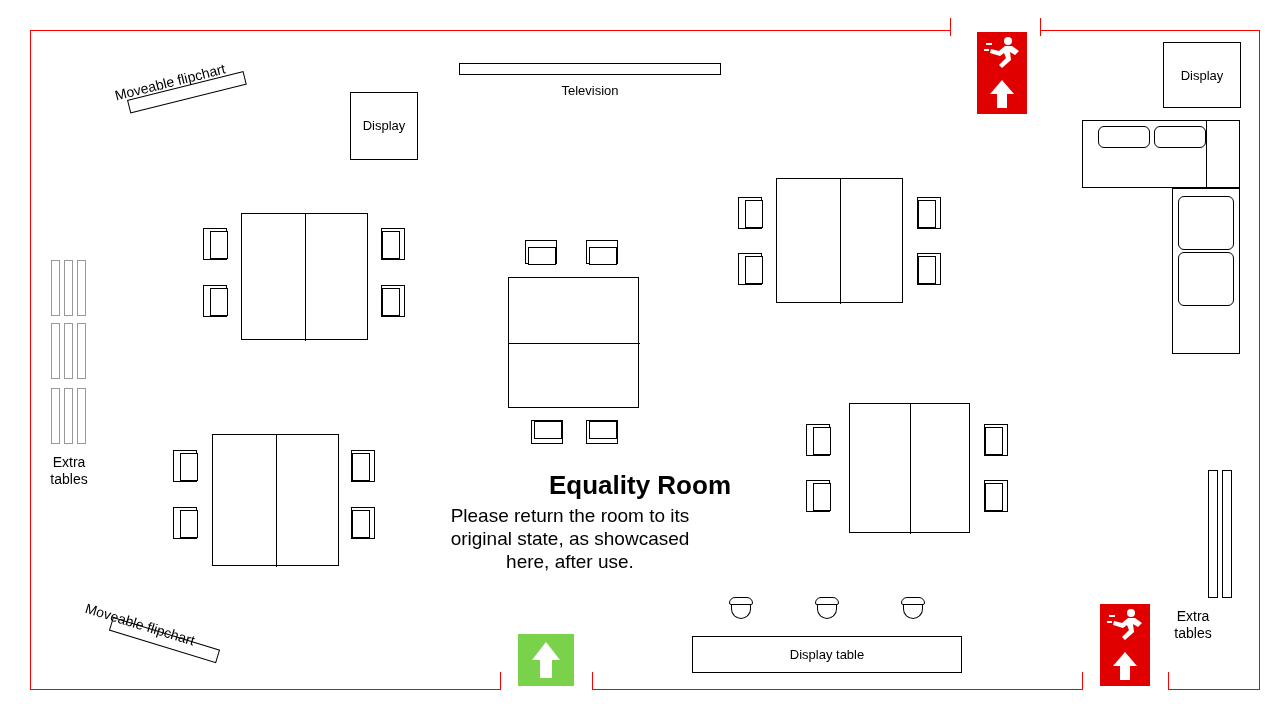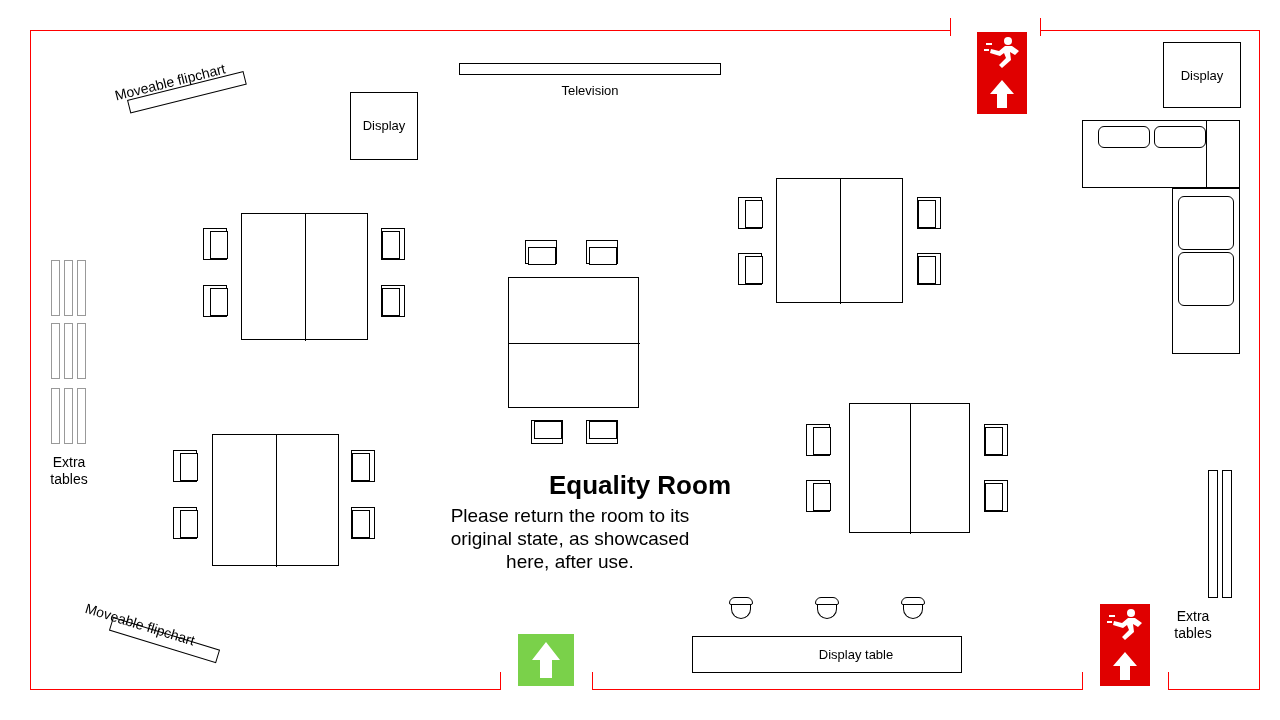--- a/index.html
+++ b/index.html
@@ -299,21 +299,21 @@
   <div class="sofa-part" style="left:1082px; top:120px; width:158px; height:68px;"></div>
   <div class="sofa-part round-rect" style="left:1098px; top:126px; width:52px; height:22px;"></div>
   <div class="sofa-part round-rect" style="left:1154px; top:126px; width:52px; height:22px;"></div>
   <div class="sofa-part" style="left:1206px; top:120px; width:34px; height:68px;"></div>
   <div class="sofa-part" style="left:1172px; top:188px; width:68px; height:166px;"></div>
   <div class="sofa-part round-rect" style="left:1178px; top:196px; width:56px; height:54px;"></div>
   <div class="sofa-part round-rect" style="left:1178px; top:252px; width:56px; height:54px;"></div>
 
 
   <div class="box" style="left:692px; top:636px; width:270px; height:37px;"></div>
-  <div class="label-center" style="left:692px; top:644px; width:270px; height:20px;margin-left:29px;">Display table</div>
+  <div class="label-center" style="left:692px; top:644px; width:270px; height:20px;">Display table</div>
 
   <div class="stool" style="left:727px; top:597px; width:28px; height:28px;">
     <div class="top" style="left:2px; top:0; width:24px; height:8px;"></div>
     <div class="base" style="left:4px; top:8px; width:20px; height:14px;"></div>
   </div>
   <div class="stool" style="left:813px; top:597px; width:28px; height:28px;">
     <div class="top" style="left:2px; top:0; width:24px; height:8px;"></div>
     <div class="base" style="left:4px; top:8px; width:20px; height:14px;"></div>
   </div>
   <div class="stool" style="left:899px; top:597px; width:28px; height:28px;">

